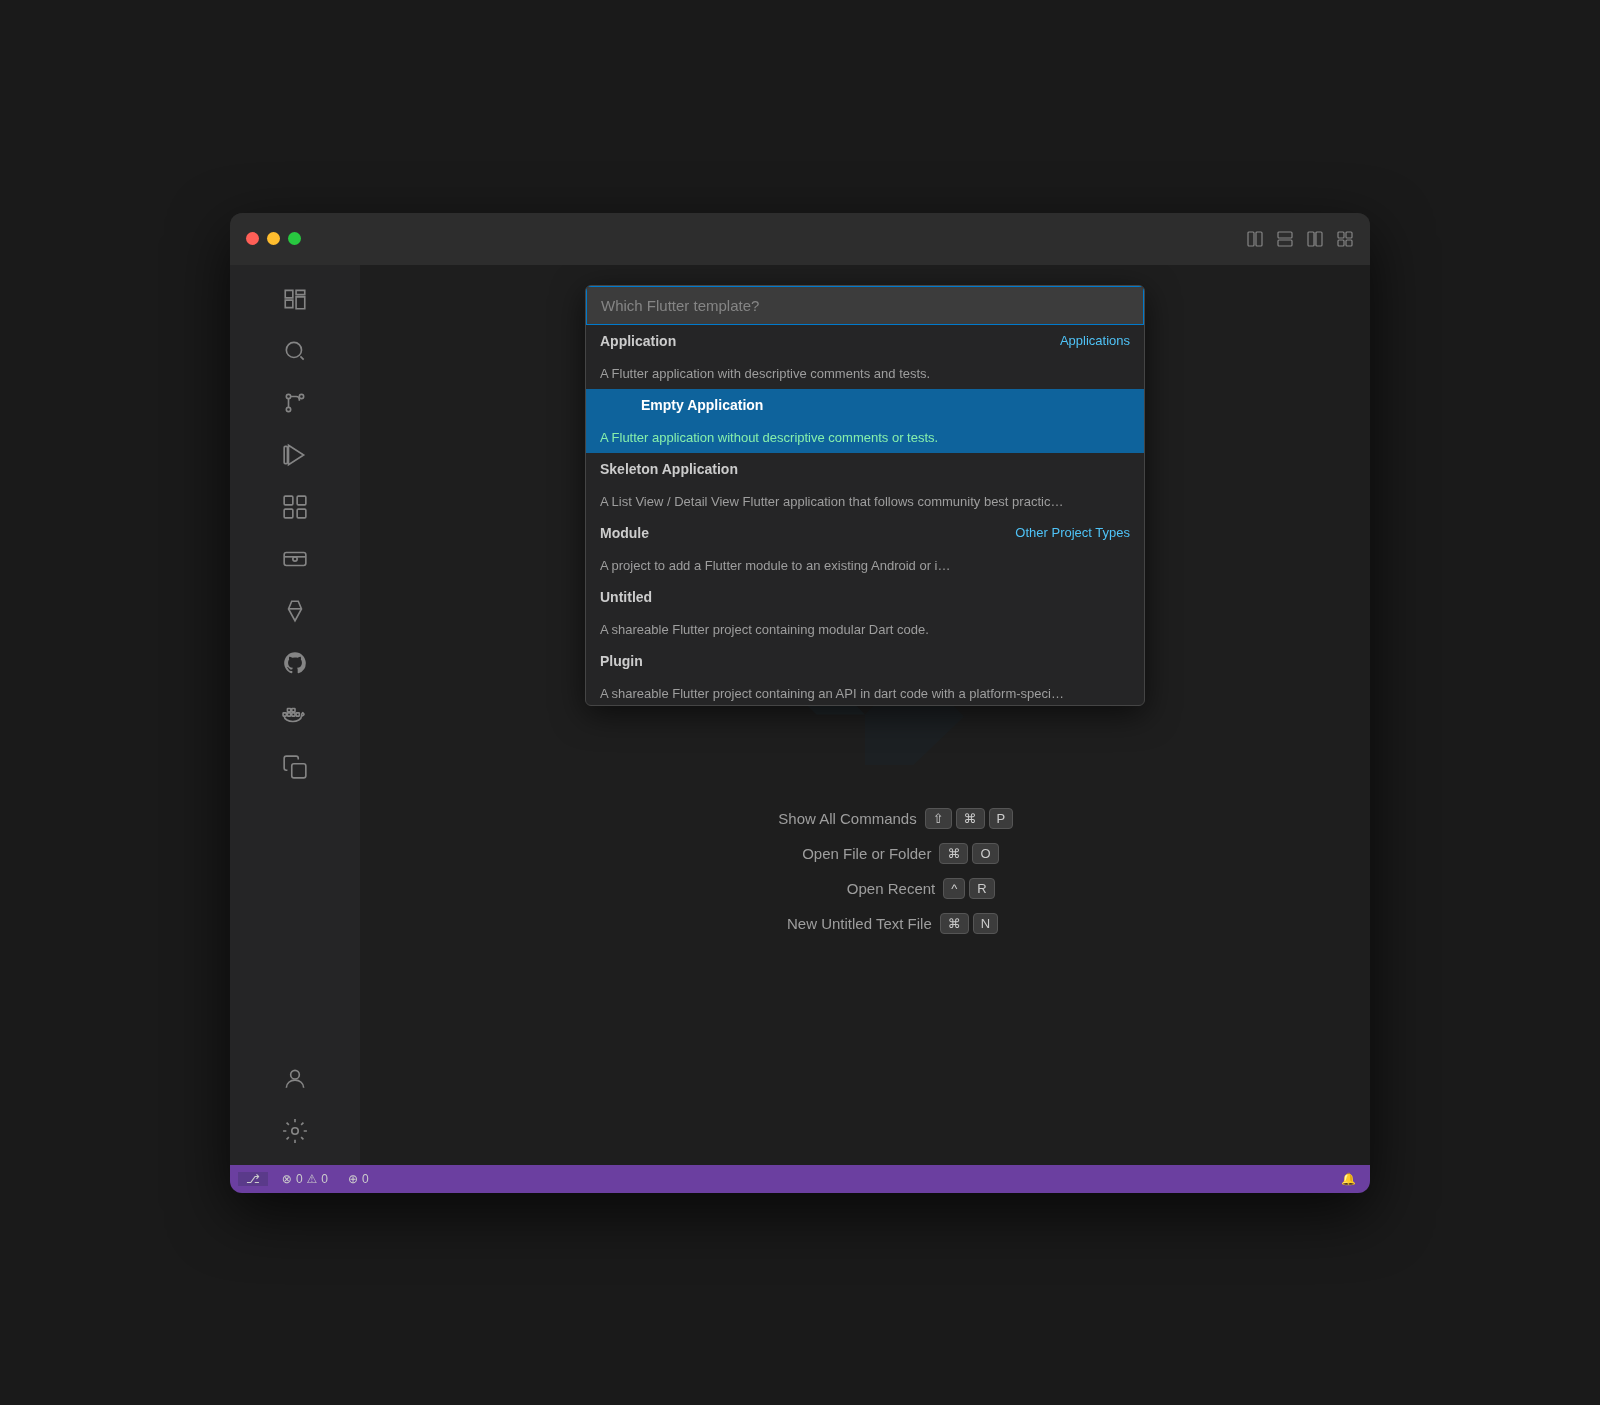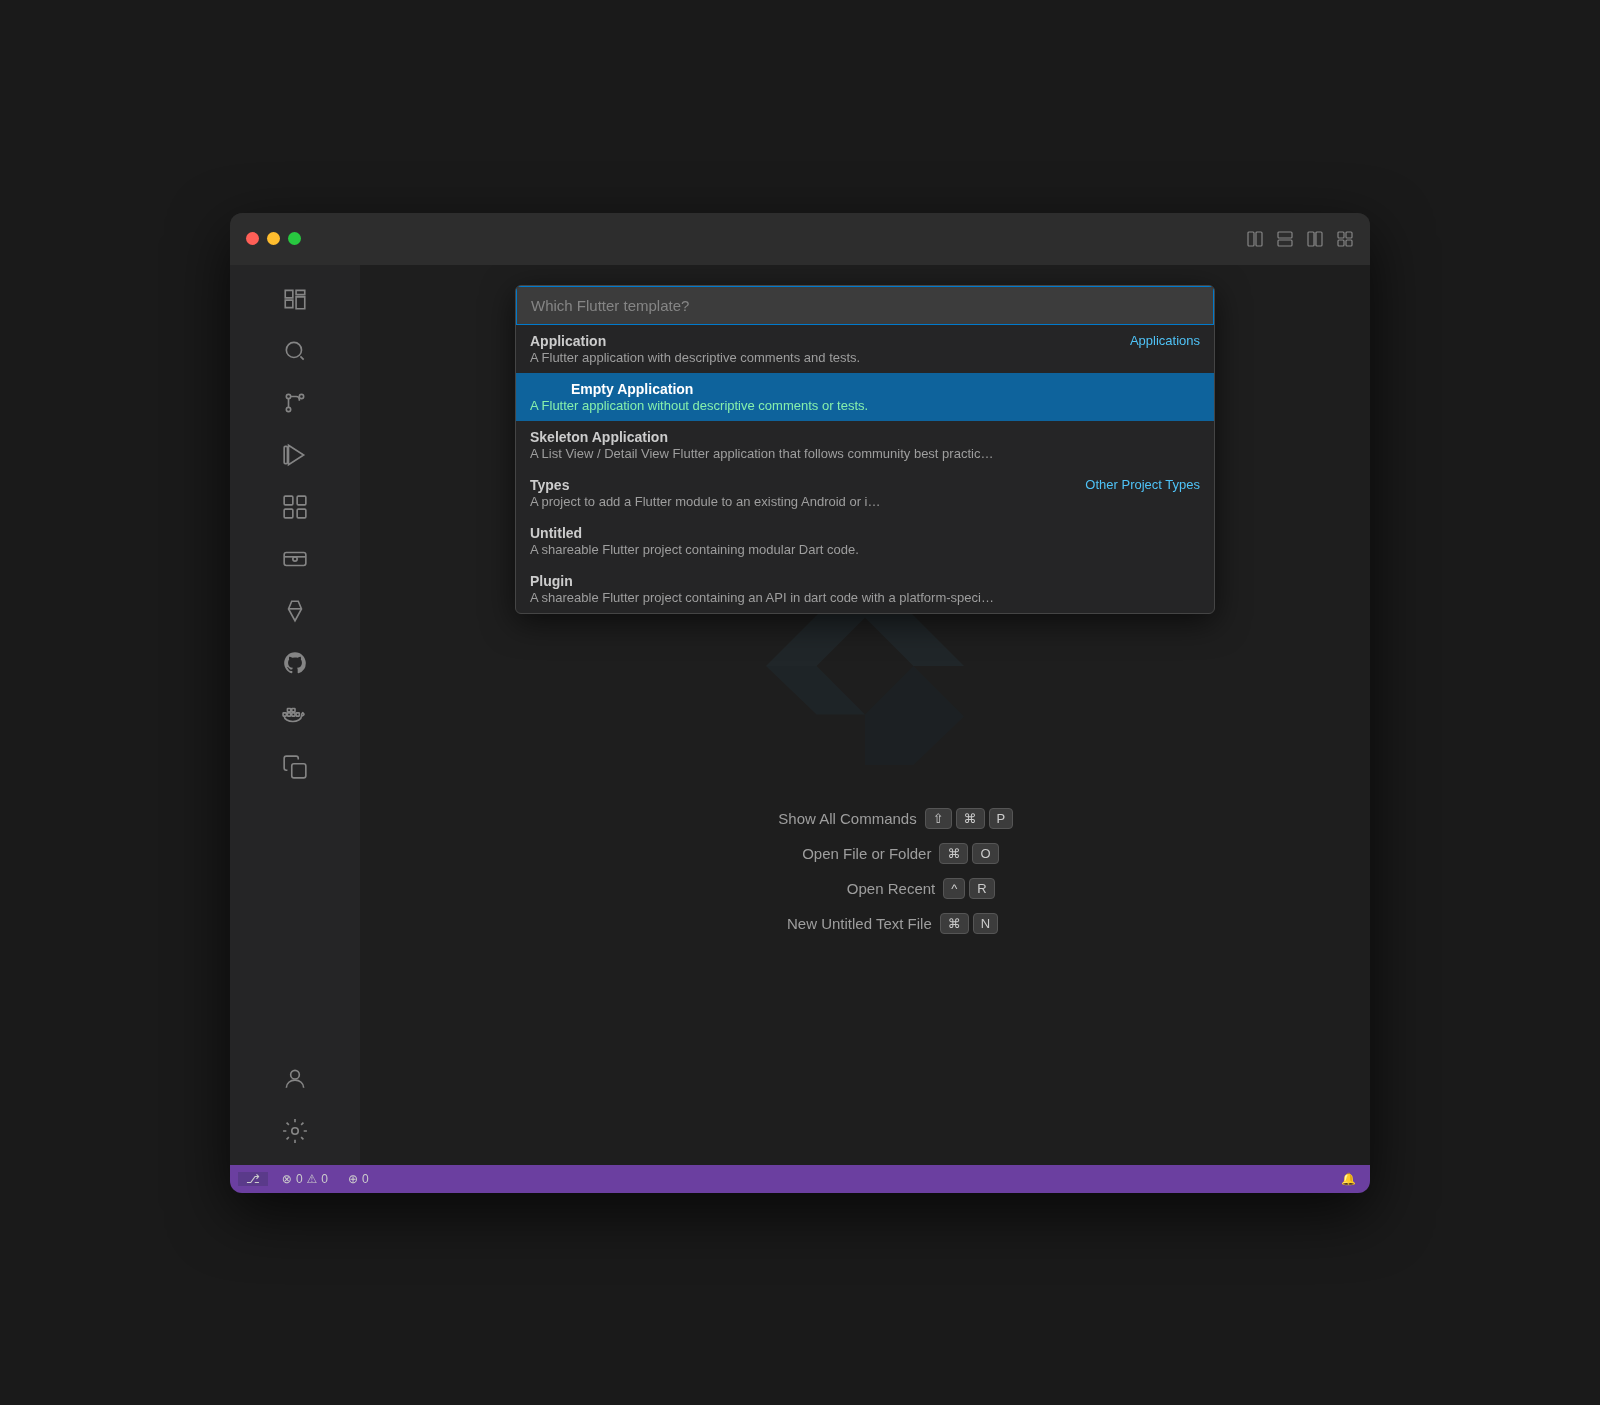--- a/index.html
+++ b/index.html
@@ -122,21 +122,21 @@
       justify-content: center;
       position: relative;
     }
 
     
     .quick-pick {
       position: absolute;
       top: 20px;
       left: 50%;
       transform: translateX(-50%);
-      width: 700px;
+      width: 560px;
       background: #252526;
       border: 1px solid #454545;
       border-radius: 6px;
       overflow: hidden;
       z-index: 100;
       box-shadow: 0 8px 32px rgba(0,0,0,0.6);
     }
 
     .quick-pick-input {
       width: 100%;
@@ -191,21 +191,21 @@
     }
 
     .item-category {
       font-size: 13px;
       color: #4fc3f7;
     }
 
     .item-description {
       font-size: 13px;
       color: #9e9e9e;
-      margin-top: 1px;
+      margin-top: 17px;
     }
 
     .quick-pick-item.selected .item-description {
       color: #86efac;
     }
 
     .welcome-commands {
       display: flex;
       flex-direction: column;
       gap: 14px;
@@ -447,21 +447,21 @@
           <div class="quick-pick-item">
             <div class="quick-pick-item-row">
               <span class="item-title">Skeleton Application</span>
               <span class="item-category"></span>
             </div>
             <div class="item-description">A List View / Detail View Flutter application that follows community best practic…</div>
           </div>
 
           <div class="quick-pick-item">
             <div class="quick-pick-item-row">
-              <span class="item-title">Types</span>
+              <span class="item-title">Module</span>
               <span class="item-category">Other Project Types</span>
             </div>
             <div class="item-description">A project to add a Flutter module to an existing Android or i…</div>
           </div>
 
           <div class="quick-pick-item">
             <div class="quick-pick-item-row">
               <span class="item-title">Untitled</span>
               <span class="item-category"></span>
             </div>

